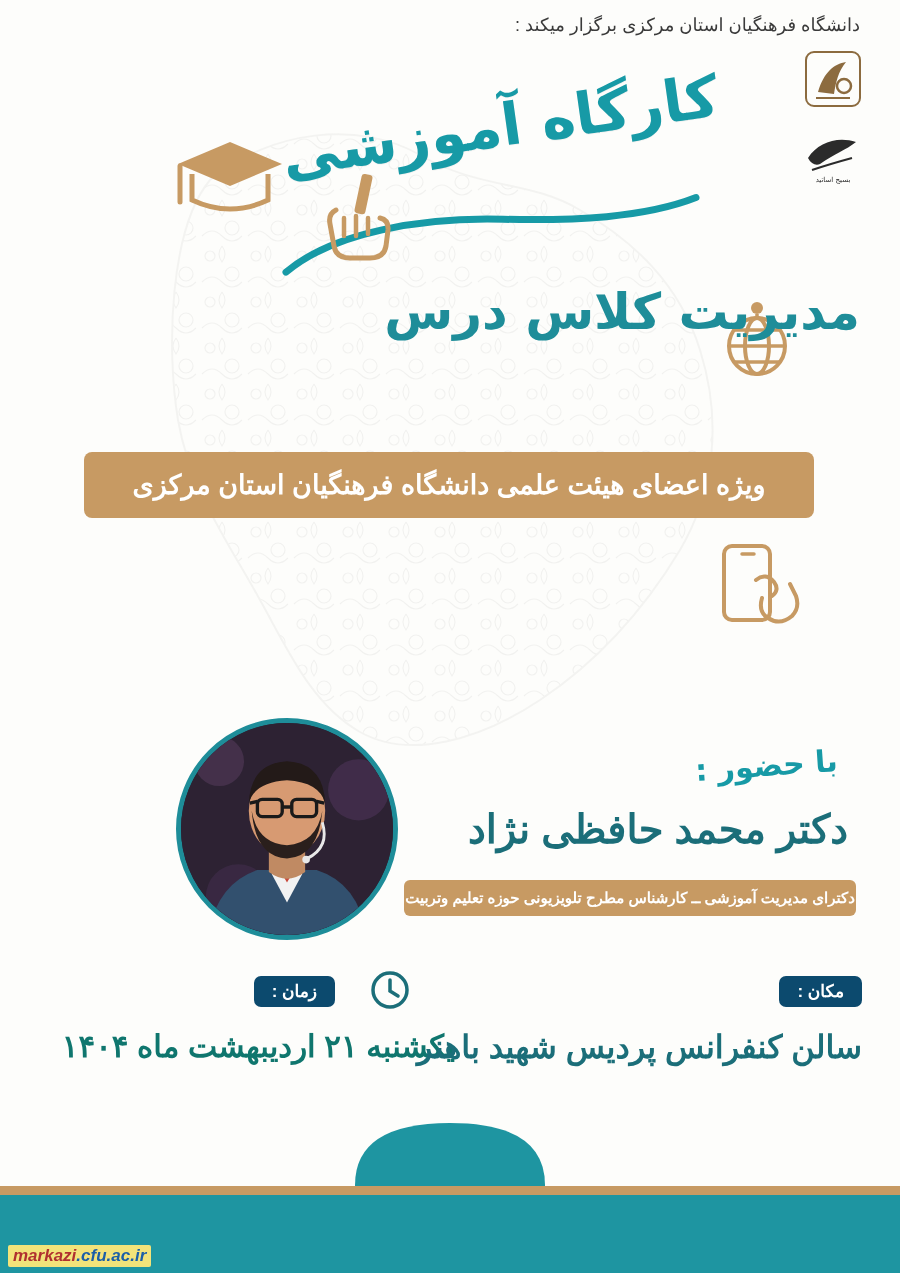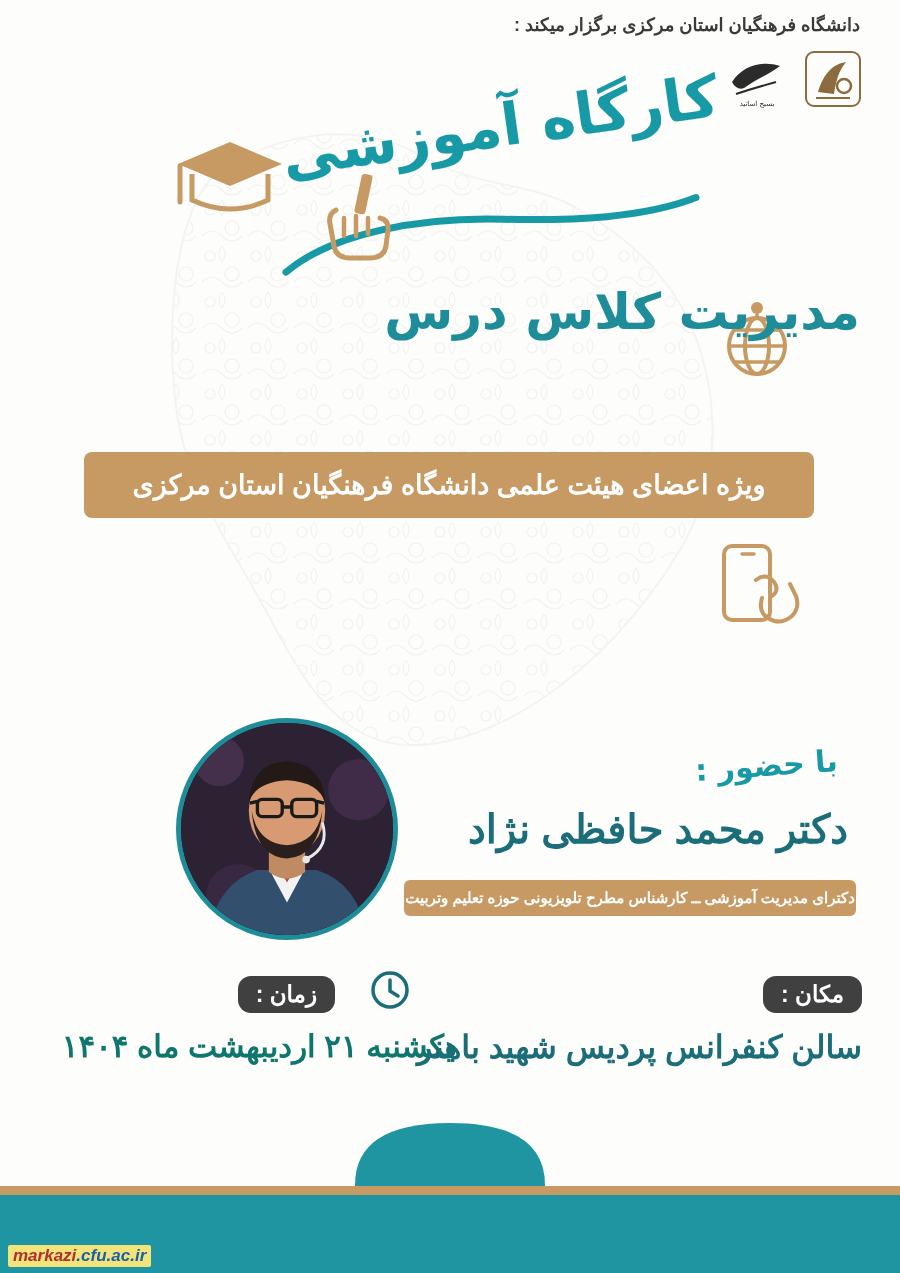--- a/index.html
+++ b/index.html
@@ -24,31 +24,31 @@
     width: 780px; height: 760px;
     opacity: 0.35;
     pointer-events: none;
   }
 
   
   .header-line {
     position: absolute;
     top: 14px; right: 40px;
     font-size: 18px;
-    font-weight: 700;
+    font-weight: 400;
     color: #3a3a3a;
     letter-spacing: -0.2px;
   }
 
   
   .logos {
     position: absolute;
     top: 48px; right: 36px;
     display: flex;
-    flex-direction: row;
+    flex-direction: column;
     gap: 14px;
     align-items: flex-start;
   }
   .logo-box {
     width: 62px; height: 62px;
     display: flex; align-items: center; justify-content: center;
   }
   .logo-box svg { display: block; }
 
   
@@ -164,25 +164,25 @@
     color: #fff;
     font-size: 15px;
     font-weight: 700;
     display: flex; align-items: center; justify-content: center;
     direction: rtl;
   }
 
   
   .pill {
     position: absolute;
-    background: #404040;
+    background: #0c4a6e;
     color: #fff;
     font-weight: 800;
-    font-size: 23px;
-    border-radius: 13px;
+    font-size: 17px;
+    border-radius: 7px;
     padding: 5px 18px;
     direction: rtl;
   }
   .pill-zaman { top: 976px; right: 565px; }
   .pill-makan { top: 976px; right: 38px; }
 
   .clock-icon {
     position: absolute;
     top: 968px; right: 488px;
     width: 44px; height: 44px;

